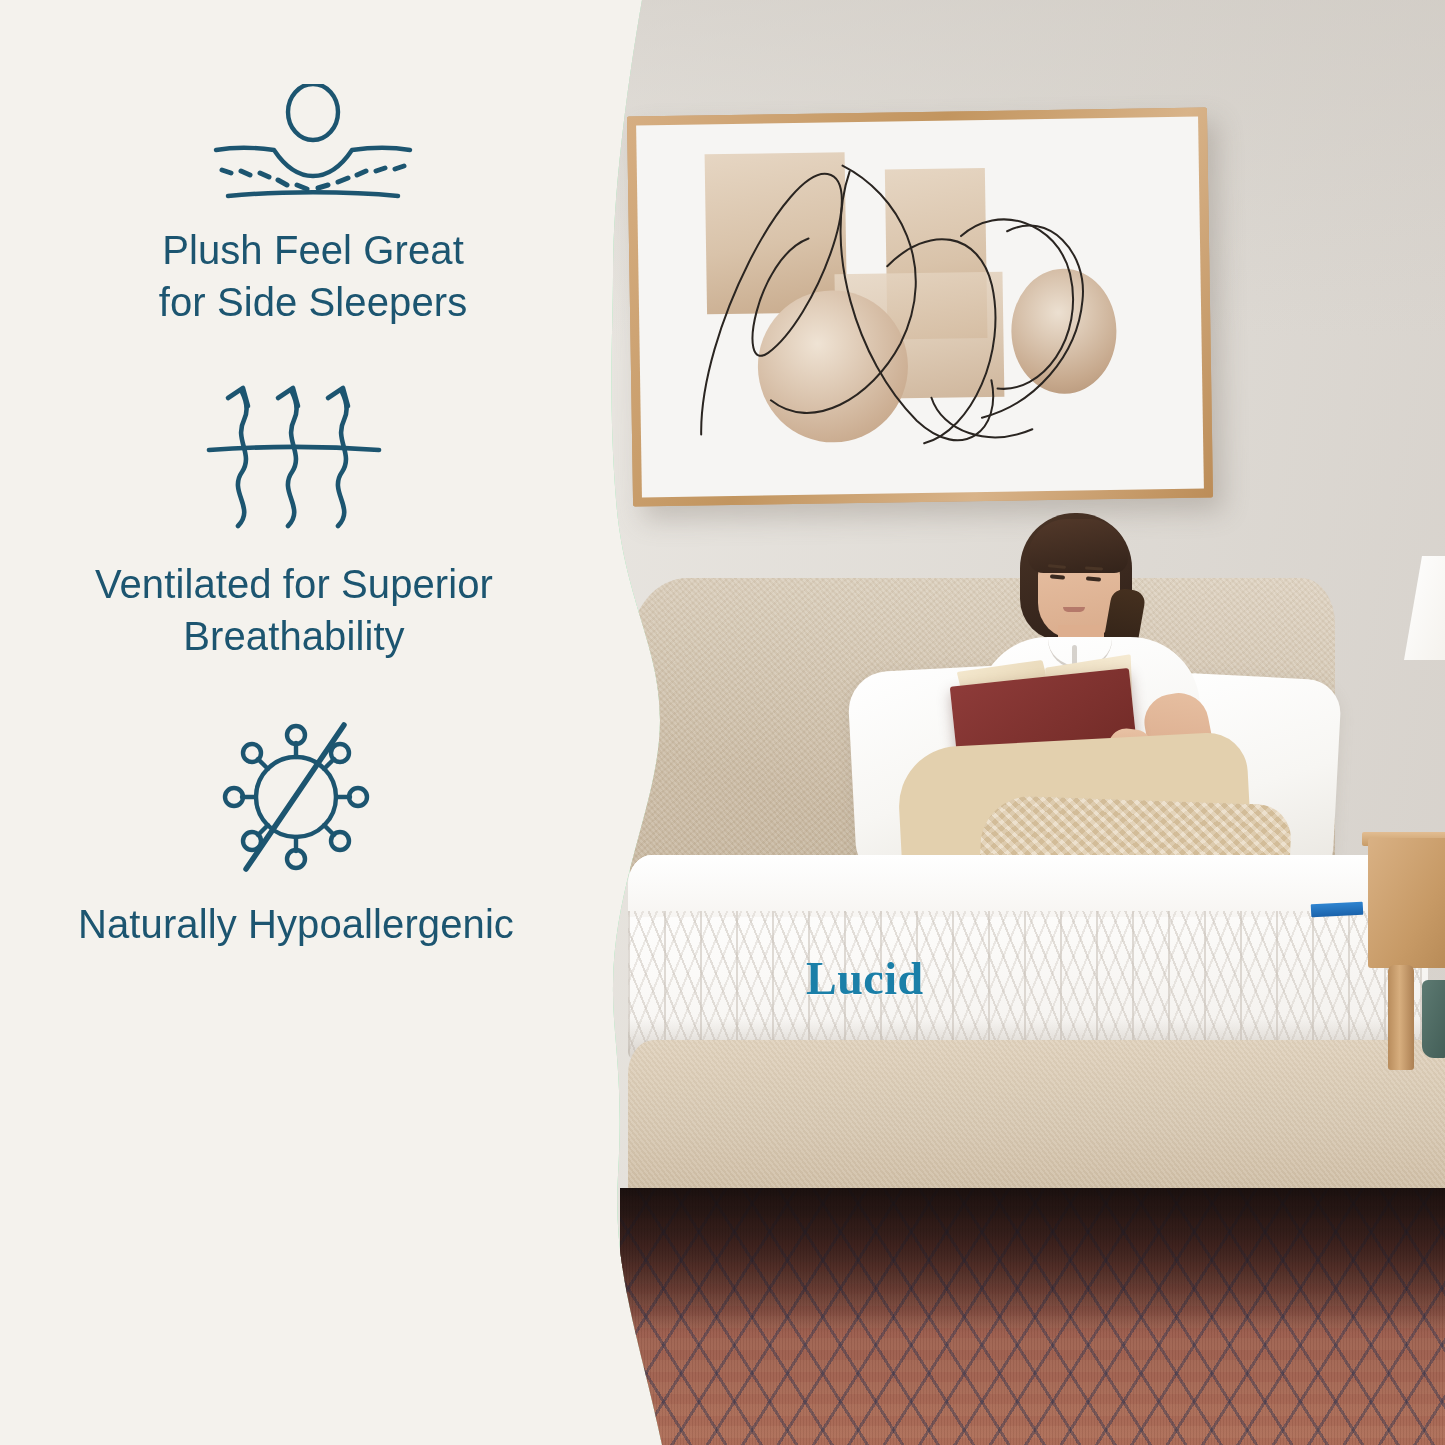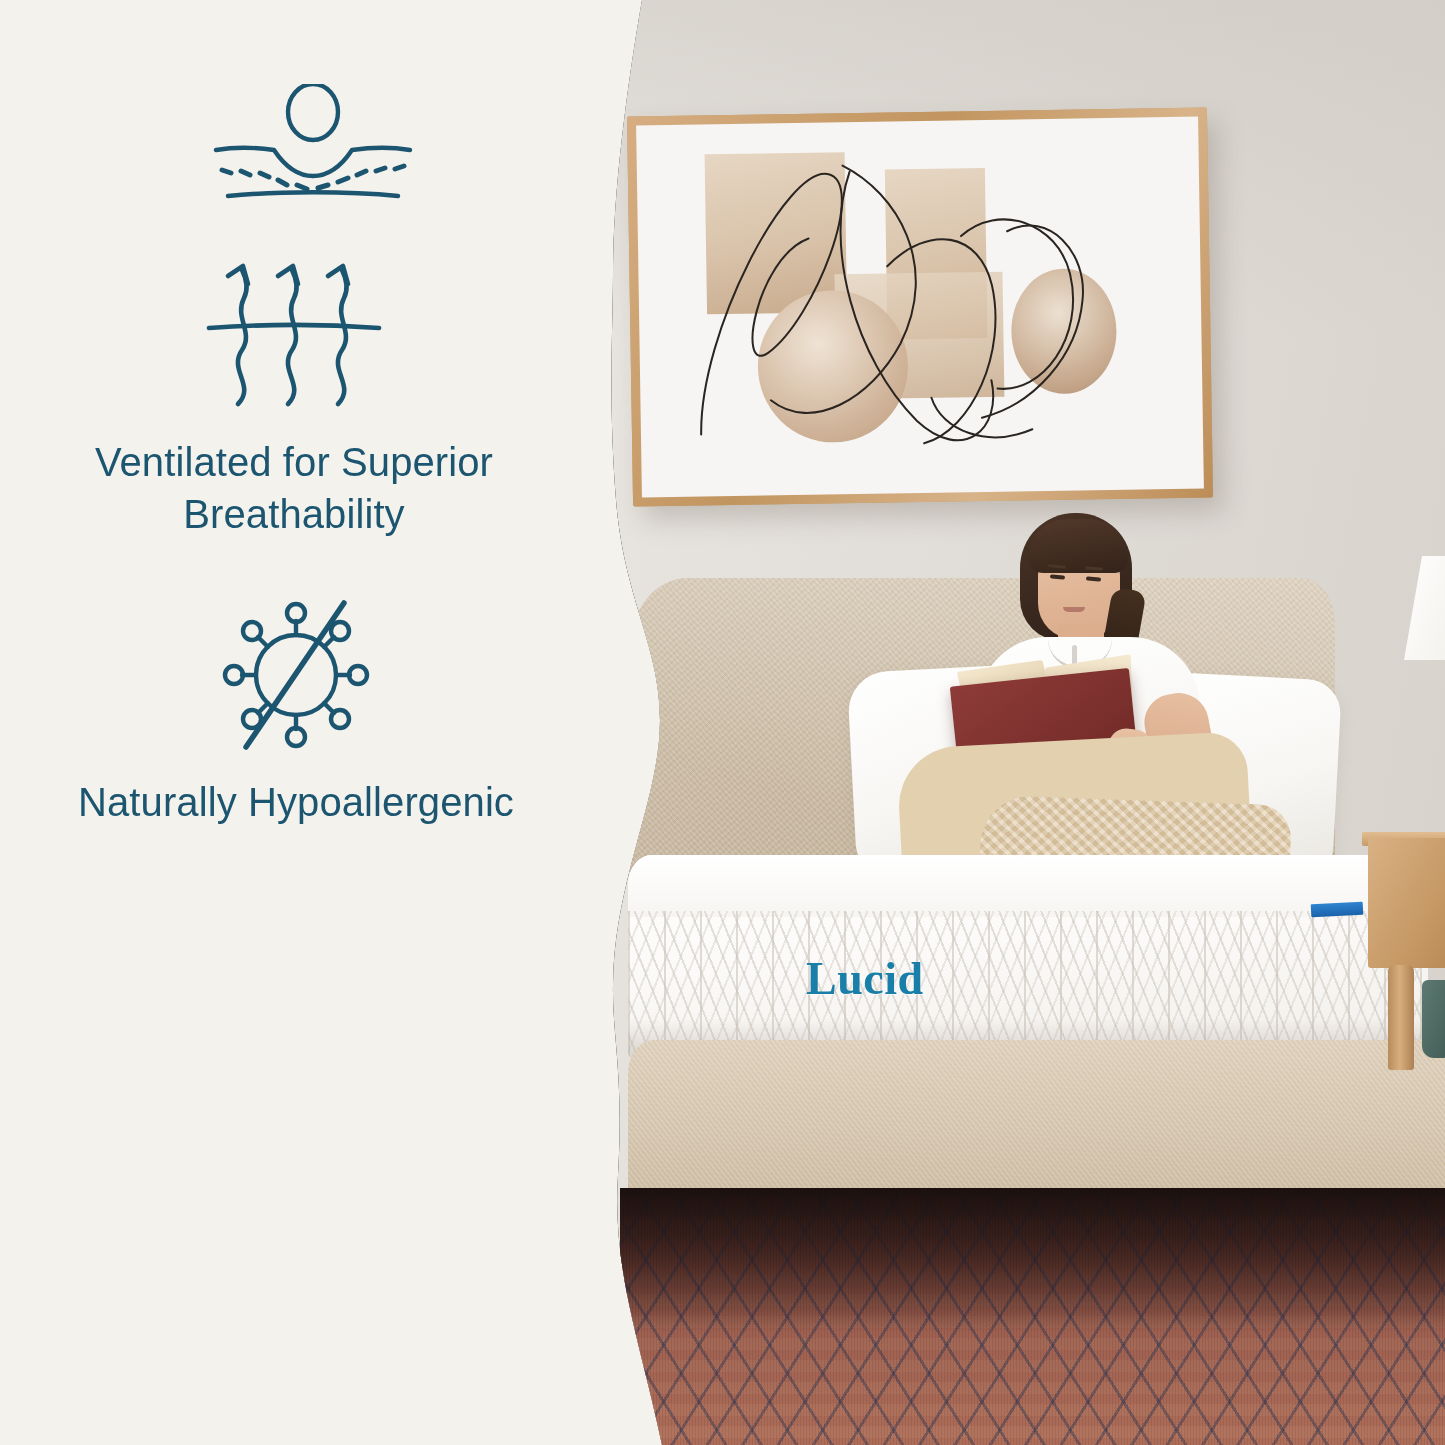--- a/index.html
+++ b/index.html
@@ -10,21 +10,21 @@
     position:relative;
   }
 
   .canvas { position:absolute; inset:0; width:1445px; height:1445px; overflow:hidden; }
 
   
   .photo-pane {
     position:absolute; top:0; left:0; width:1445px; height:1445px;
     
     clip-path: path("M 642 0 L 1445 0 L 1445 1445 L 662 1445 C 640 1340 612 1270 618 1175 C 624 1075 612 1035 613 985 C 614 880 660 800 660 720 C 660 645 624 600 616 500 C 608 400 613 330 613 272 C 613 190 628 80 642 0 Z");
-    background:#000000;
+    background:#86efac;
   }
   .wall {
     position:absolute; inset:0;
     background:linear-gradient(100deg,#e4e1dc 0%,#e9e6e1 35%,#dedad4 70%,#d6d1cb 100%);
   }
   .wall-shadow {
     position:absolute; left:0; top:0; width:100%; height:560px;
     background:linear-gradient(180deg,rgba(205,200,193,.55) 0%,rgba(230,226,220,0) 60%);
   }
 
@@ -381,20 +381,22 @@
 
     <div class="feature f1">
       <div class="icon-wrap">
         <svg width="210" height="115" viewBox="0 0 210 115" fill="none" stroke="#1c5570" stroke-width="4.4" stroke-linecap="round" stroke-linejoin="round">
           <ellipse cx="105" cy="28" rx="25" ry="28"></ellipse>
           <path d="M8 66 C 32 62, 52 64, 66 66 C 78 84, 90 92, 105 92 C 120 92, 132 84, 144 66 C 158 64, 178 62, 202 66"></path>
           <path d="M14 86 l9 3 M33 87 l9 4 M52 89 l9 4 M70 96 l9 5 M89 101 l10 4 M110 104 l10 -3 M130 98 l10 -4 M149 91 l9 -4 M168 87 l9 -3 M187 85 l9 -3" stroke-width="5"></path>
           <path d="M20 112 C 70 107, 140 107, 190 112"></path>
         </svg>
       </div>
+      <div class="label">Plush Feel Great
+for Side Sleepers</div>
     </div>
 
 
     <div class="feature f3">
       <div class="icon-wrap">
         <svg width="180" height="150" viewBox="0 0 180 150" fill="none" stroke="#1c5570" stroke-width="4.6" stroke-linecap="round" stroke-linejoin="round">
           <path d="M5 70 C 60 66, 120 66, 175 70"></path>
           <path d="M34 146 C 52 128, 24 112, 38 92 C 50 74, 30 60, 40 40 C 45 30, 42 20, 38 12"></path>
           <path d="M24 18 L 39 8 L 44 26"></path>
           <path d="M84 146 C 102 128, 74 112, 88 92 C 100 74, 80 60, 90 40 C 95 30, 92 20, 88 12"></path>

